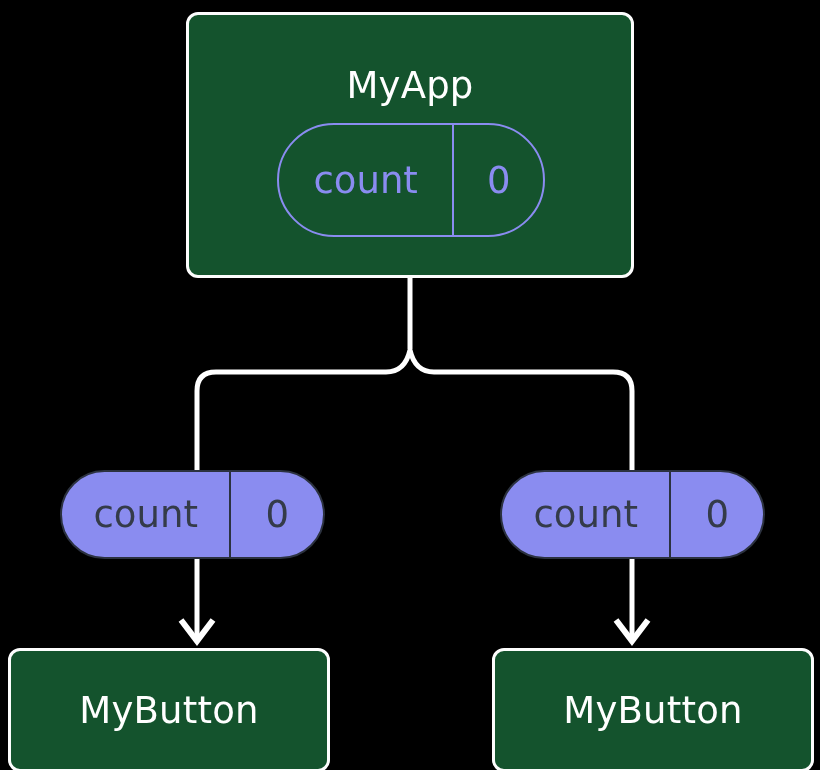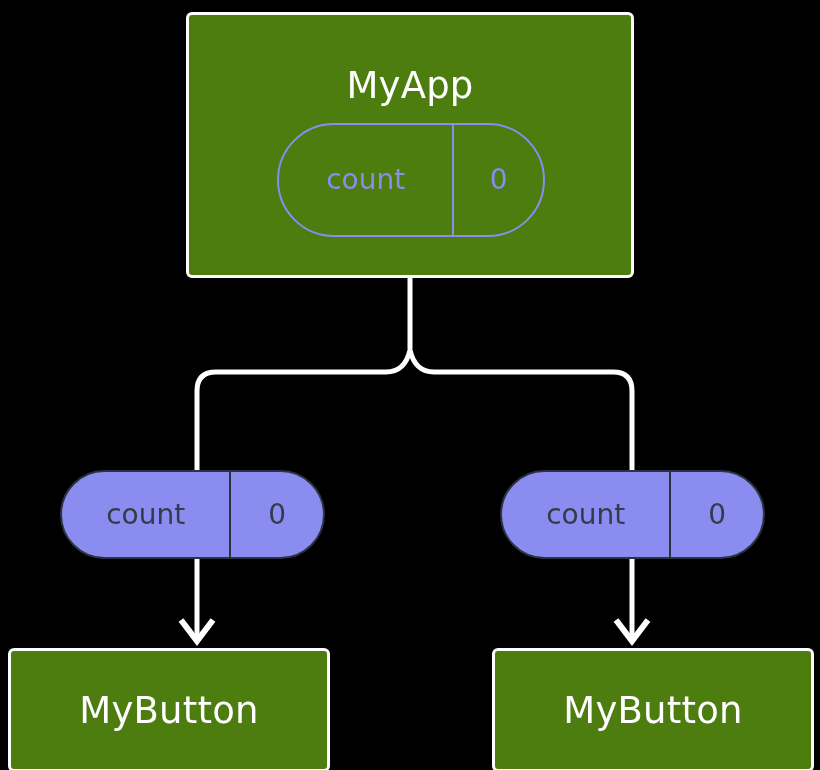--- a/index.html
+++ b/index.html
@@ -27,23 +27,23 @@
     top: 0;
     width: 820px;
     height: 770px;
     pointer-events: none;
   }
 
   
   .comp-box {
     position: absolute;
     box-sizing: border-box;
-    background: #4d7c0f;
+    background: #14532d;
     border: 3px solid #fdfdfd;
-    border-radius: 6px;
+    border-radius: 12px;
     display: flex;
     flex-direction: column;
     align-items: center;
     z-index: 2;
   }
   .comp-title {
     color: #ffffff;
     font-size: 37px;
     font-weight: 400;
     letter-spacing: 0.2px;
@@ -89,21 +89,21 @@
     display: flex;
     align-items: stretch;
     border-radius: 999px;
     z-index: 3;
   }
   .pill-key,
   .pill-val {
     display: flex;
     align-items: center;
     justify-content: center;
-    font-size: 28px;
+    font-size: 37px;
     font-weight: 400;
     line-height: 1;
     white-space: nowrap;
     box-sizing: border-box;
   }
 
   
   .pill.outlined {
     background: transparent;
     border: 2px solid #8a8cf0;

